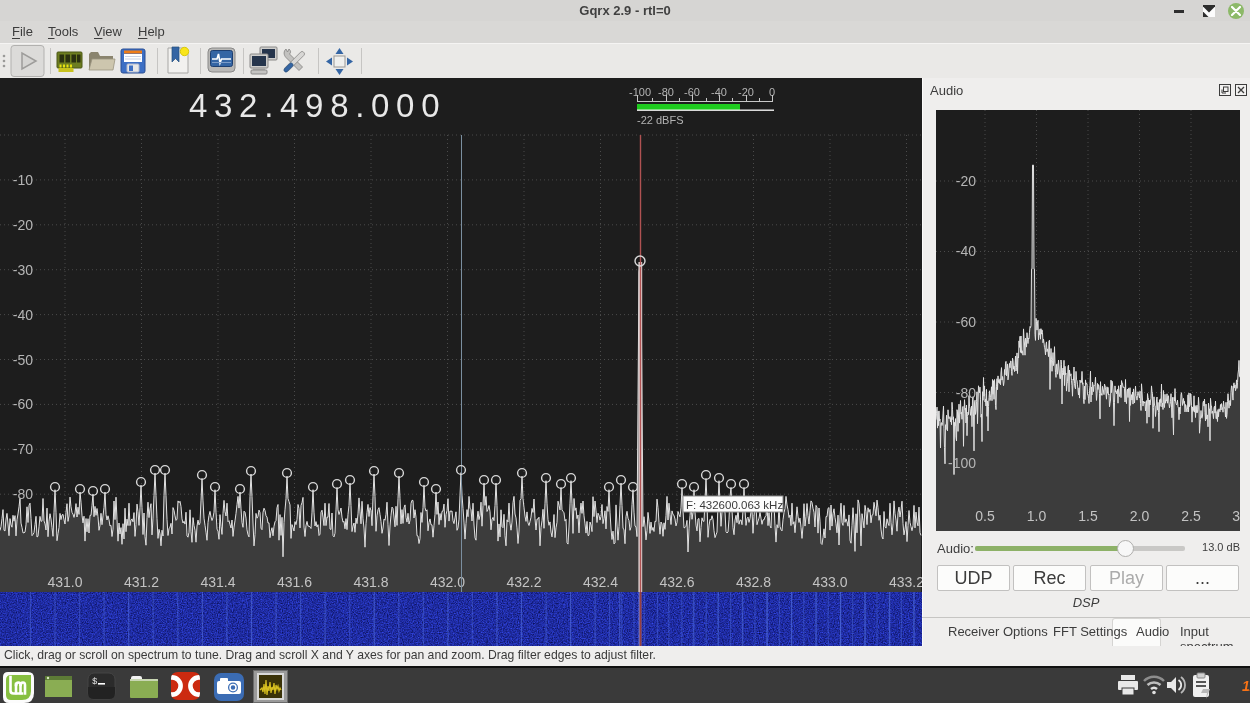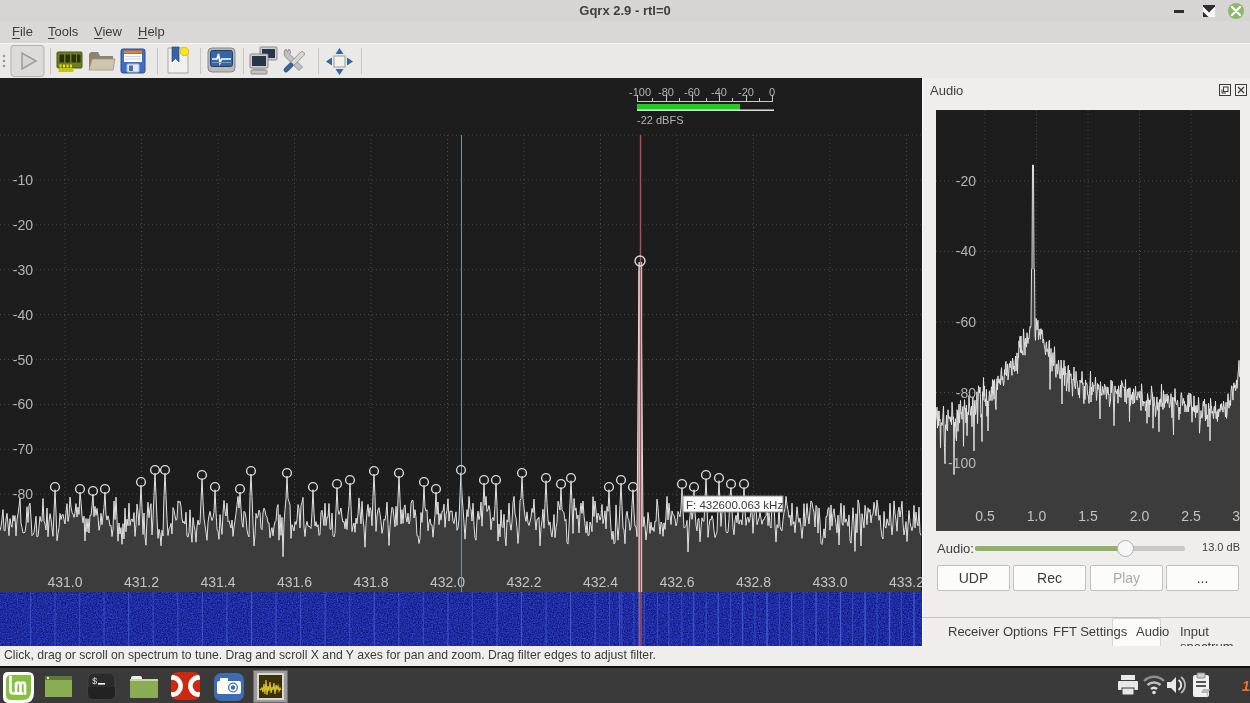--- a/index.html
+++ b/index.html
@@ -27,21 +27,21 @@
 #statusbar { position:absolute; left:0; top:646px; width:1250px; height:20px; background:#efeeed; font-size:12.2px; color:#3a3a3a; }
 #statusbar div { position:absolute; left:4px; top:2px; }
 
 #rightpanel { position:absolute; left:922px; top:78px; width:328px; height:568px; background:#efeeed; border-left:1px solid #fbfbfa; }
 #audiotitle { position:absolute; left:930px; top:83px; font-size:13px; color:#3c3c3c; }
 #gainlabel { position:absolute; left:937px; top:541px; font-size:13px; color:#3c3c3c; }
 #gaintrack { position:absolute; left:975px; top:546px; width:210px; height:5px; background:#c9c8c6; border-radius:2px; }
 #gainfill { position:absolute; left:975px; top:546px; width:148px; height:5px; background:#8db167; border-radius:2px; }
 #gainhandle { position:absolute; left:1117px; top:540px; width:17px; height:17px; border-radius:9px; background:#f7f7f7; border:1px solid #b0afad; }
 #gainval { position:absolute; left:1140px; top:541px; width:100px; text-align:right; font-size:11px; color:#3c3c3c; }
-.abtn { position:absolute; top:565px; width:73px; height:26px; background:#fcfcfb; border:1px solid #c2c1c0; border-radius:2px; font-size:14px; color:#3c3c3c; text-align:center; line-height:24px; }
+.abtn { position:absolute; top:565px; width:73px; height:26px; background:#fcfcfb; border:1px solid #c2c1c0; border-radius:2px; font-size:18px; color:#3c3c3c; text-align:center; line-height:24px; }
 #dsp { position:absolute; left:922px; top:595px; width:328px; text-align:center; font-size:13px; font-style:italic; color:#3c3c3c; }
 #tabsep { position:absolute; left:922px; top:617px; width:328px; height:1px; background:#c6c5c3; }
 #tabaudio { position:absolute; left:1112px; top:618px; width:49px; height:28px; background:#fbfbfa; border:1px solid #d5d4d2; border-bottom:none; border-radius:3px 3px 0 0; }
 .tabtxt { position:absolute; top:624px; font-size:13px; color:#3c3c3c;margin-left:13px; }
 
 #taskbar { position:absolute; left:0; top:666px; width:1250px; height:37px; background:#3a3a3a; border-top:2px solid #111; }
 #clock { position:absolute; left:1242px; top:10px; font-size:14px; color:#f97316; font-weight:bold;font-style:italic; }
 </style>
 </head>
 <body>
@@ -144,20 +144,21 @@
     <g fill="#3465a4">
             <path d="M13.5 0 L17.5 6 L9.5 6 Z"></path>
             <path d="M13.5 27 L17.5 21 L9.5 21 Z"></path>
             <path d="M0 13.5 L6 9.5 L6 17.5 Z"></path>
             <path d="M27 13.5 L21 9.5 L21 17.5 Z"></path>
           </g>
   </g>
 </svg>
   </div>
   <div id="darkarea">
+    <div id="freq">432.498.000</div>
 
 <svg style="position:absolute;left:600px;top:7px" width="200" height="45" viewBox="0 0 200 45">
   <g font-family="Liberation Sans" fill="#b4b4b4" font-size="11" text-anchor="middle">
     <text x="40" y="11">-100</text>
           <text x="66" y="11">-80</text>
           <text x="92" y="11">-60</text>
     <text x="119" y="11">-40</text>
           <text x="146" y="11">-20</text>
           <text x="172" y="11">0</text>
   </g>
@@ -397,20 +398,21 @@
 </svg>
   <div id="gainlabel">Audio:</div>
   <div id="gaintrack"></div>
   <div id="gainfill"></div>
   <div id="gainhandle"></div>
   <div id="gainval">13.0 dB</div>
   <div class="abtn" style="left:937px">UDP</div>
   <div class="abtn" style="left:1013px">Rec</div>
   <div class="abtn" style="left:1090px;color:#ababab">Play</div>
   <div class="abtn" style="left:1166px">...</div>
+  <div id="dsp">DSP</div>
   <div id="tabsep"></div>
   <div id="tabaudio"></div>
   <div class="tabtxt" style="left:935px">Receiver Options</div>
   <div class="tabtxt" style="left:1040px">FFT Settings</div>
   <div class="tabtxt" style="left:1123px">Audio</div>
   <div class="tabtxt" style="left:1167px">Input spectrum</div>
   <div id="statusbar">
       <div>Click, drag or scroll on spectrum to tune. Drag and scroll X and Y axes for pan and zoom. Drag filter edges to adjust filter.</div>
     </div>
   <div id="taskbar">

